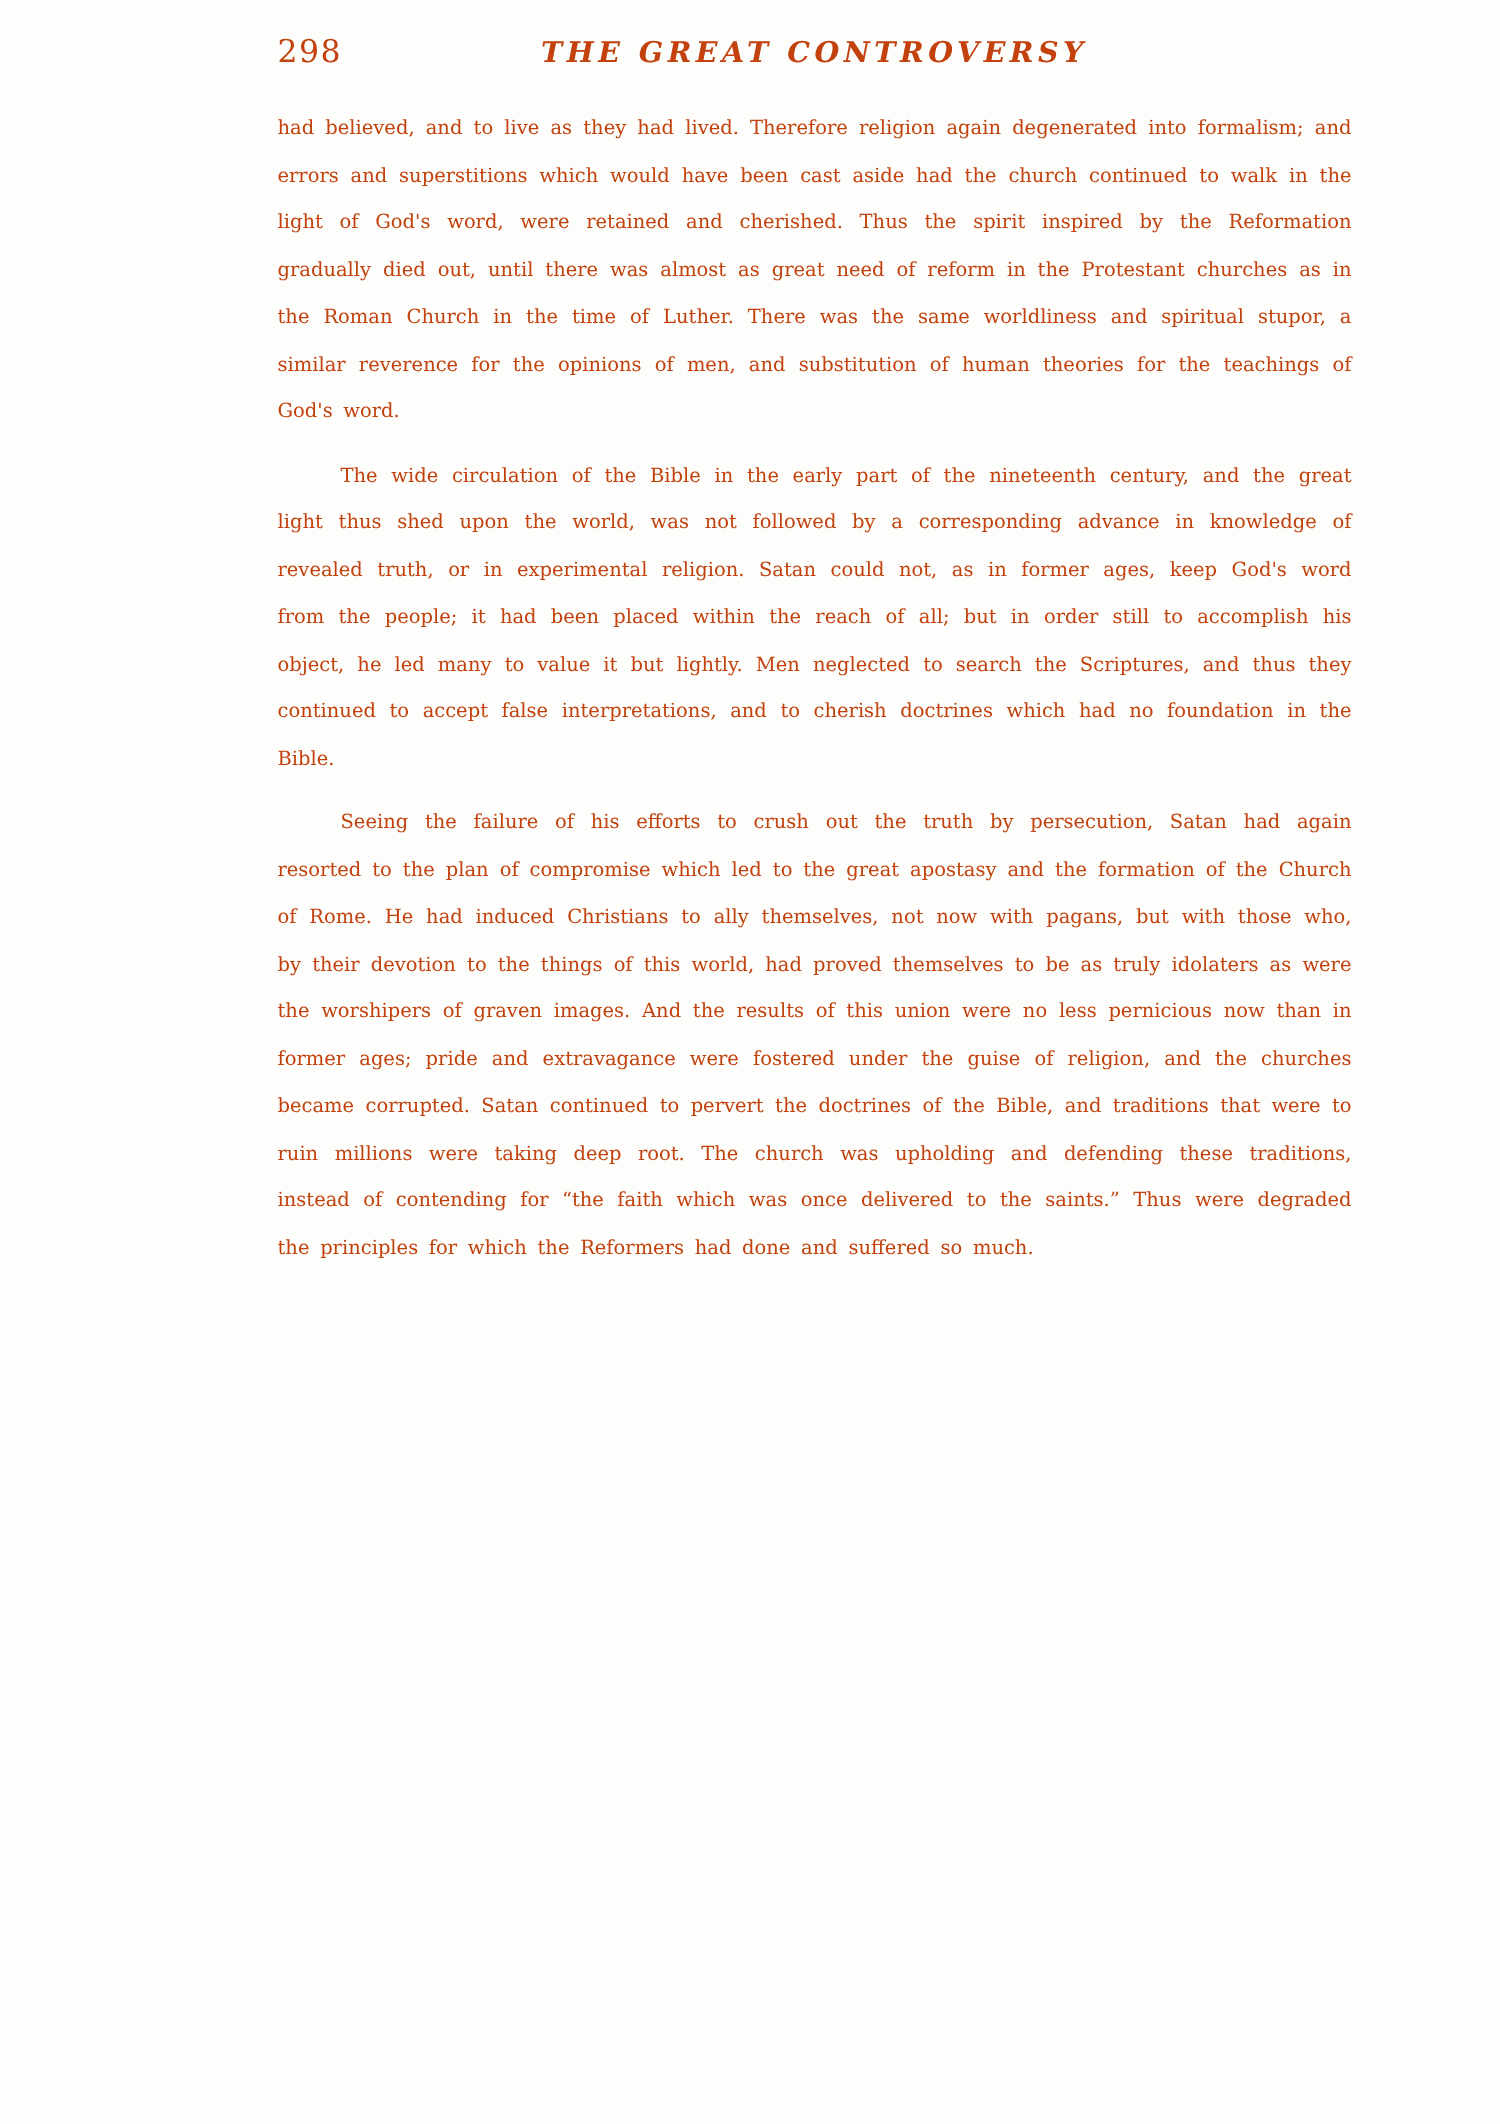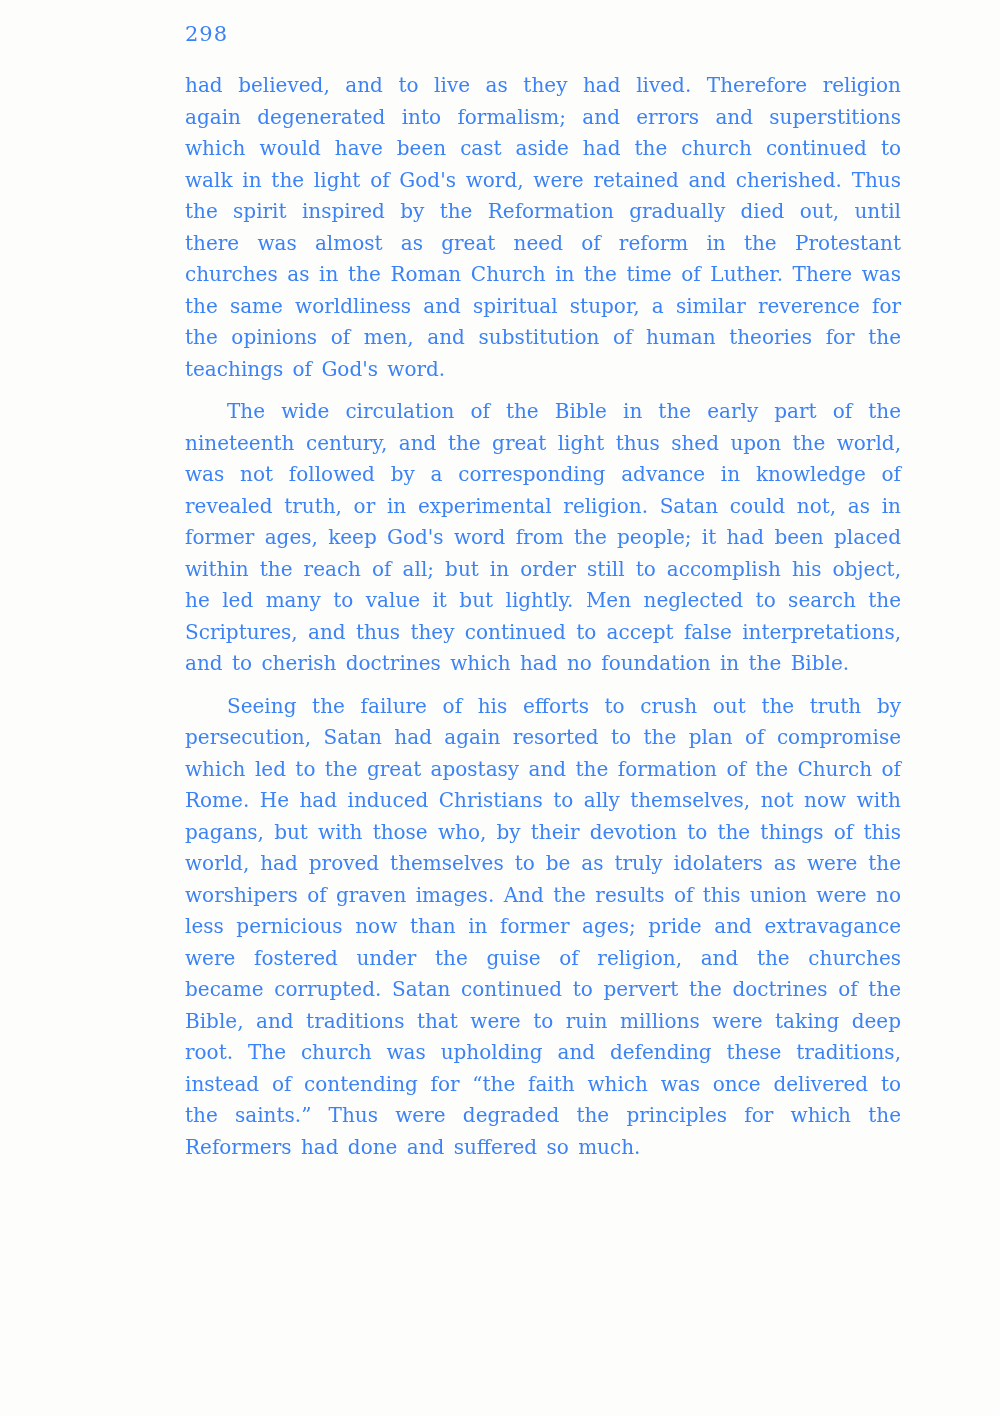--- a/index.html
+++ b/index.html
@@ -7,21 +7,21 @@
     padding: 0;
     background: #f4f4f2;
   }
   .page {
     position: relative;
     width: 1000px;
     height: 1416px;
     margin: 0 auto;
     background: #fdfdfb;
     font-family: "DejaVu Serif", "Liberation Serif", serif;
-    color: #3b82f6;
+    color: #c2410c;
     box-sizing: border-box;
     overflow: hidden;
   }
   .text-block {
     position: absolute;
     left: 185px;
     top: 22px;
     width: 716px;
   }
   .running-head {
@@ -44,38 +44,39 @@
     top: 2px;
     text-align: center;
     font-style: italic;
     font-size: 19px;
     font-weight: bold;
     letter-spacing: 3px;
     white-space: nowrap;
   }
   .body-text p {
     margin: 0;
-    font-size: 20px;
+    font-size: 13px;
     line-height: 31.5px;
     text-align: justify;
     word-spacing: 3px;
   }
   .body-text p.indent {
     text-indent: 42px;
     margin-top: 11px;
   }
 </style>
 </head>
 <body>
 
 <div class="page">
   <div class="text-block">
 
     <div class="running-head">
       <span class="page-number">298</span>
+      <span class="running-title">THE GREAT CONTROVERSY</span>
     </div>
 
     <div class="body-text">
       <p>had believed, and to live as they had lived. Therefore religion again degenerated into formalism; and errors and superstitions which would have been cast aside had the church continued to walk in the light of God's word, were retained and cherished. Thus the spirit inspired by the Reformation gradually died out, until there was almost as great need of reform in the Protestant churches as in the Roman Church in the time of Luther. There was the same worldliness and spiritual stupor, a similar reverence for the opinions of men, and substitution of human theories for the teachings of God's word.</p>
       <p class="indent">The wide circulation of the Bible in the early part of the nineteenth century, and the great light thus shed upon the world, was not followed by a corresponding advance in knowledge of revealed truth, or in experimental religion. Satan could not, as in former ages, keep God's word from the people; it had been placed within the reach of all; but in order still to accomplish his object, he led many to value it but lightly. Men neglected to search the Scriptures, and thus they continued to accept false interpretations, and to cherish doctrines which had no foundation in the Bible.</p>
       <p class="indent">Seeing the failure of his efforts to crush out the truth by persecution, Satan had again resorted to the plan of compromise which led to the great apostasy and the formation of the Church of Rome. He had induced Christians to ally themselves, not now with pagans, but with those who, by their devotion to the things of this world, had proved themselves to be as truly idolaters as were the worshipers of graven images. And the results of this union were no less pernicious now than in former ages; pride and extravagance were fostered under the guise of religion, and the churches became corrupted. Satan continued to pervert the doctrines of the Bible, and traditions that were to ruin millions were taking deep root. The church was upholding and defending these traditions, instead of contending for “the faith which was once delivered to the saints.” Thus were degraded the principles for which the Reformers had done and suffered so much.</p>
     </div>
 
   </div>
 </div>

